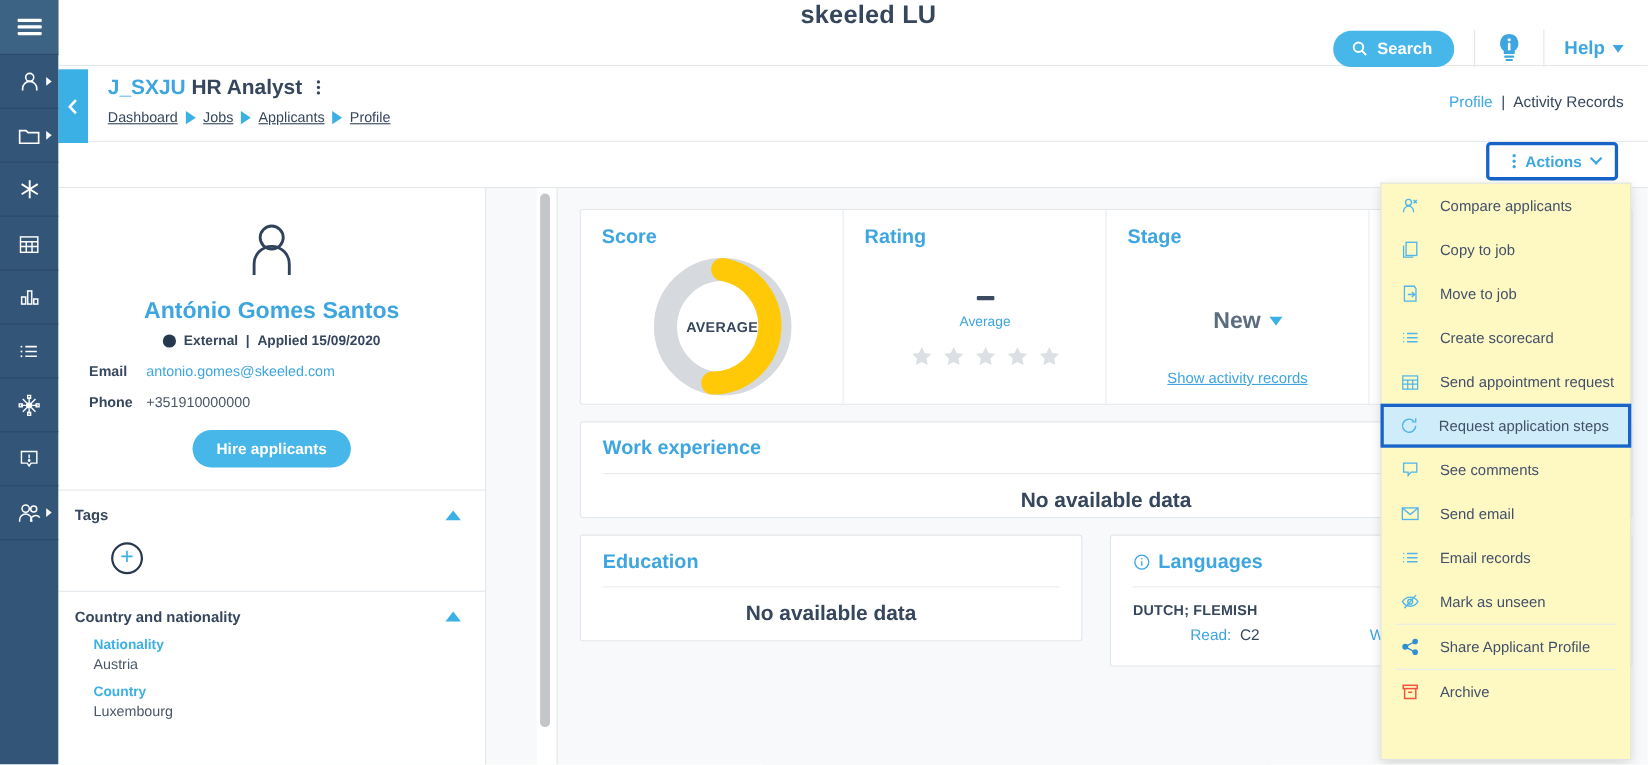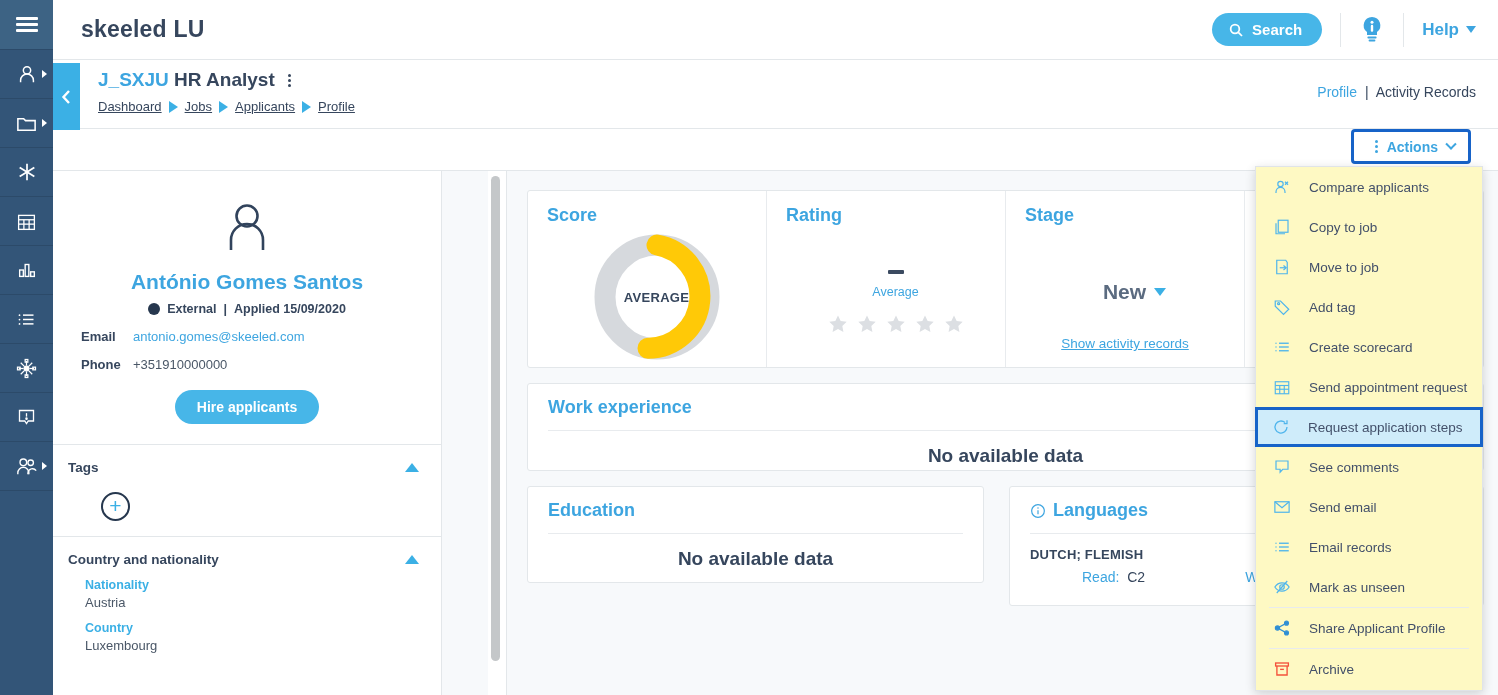--- a/index.html
+++ b/index.html
@@ -31,21 +31,21 @@
   .rail-item .caret {
     position: absolute; right: 6px; top: 50%; transform: translateY(-50%);
     width: 0; height: 0; border-left: 5px solid #fff;
     border-top: 4px solid transparent; border-bottom: 4px solid transparent;
   }
 
   
   .topbar {
     position: absolute; left: 53px; top: 0; width: 1445px; height: 60px;
     background: #fff; border-bottom: 1px solid #e3e7ea;
-    display: flex; align-items: center; z-index: 20;
+    display: flex; align-items: center; z-index: 20; flex-direction: column;
   }
   .brand {
     margin-left: 28px; font-size: 23px; font-weight: 700;
     color: #36465d; letter-spacing: .2px;
   }
   .topbar-right { margin-left: auto; display: flex; align-items: center; height: 100%; }
   .search-btn {
     display: flex; align-items: center; gap: 8px;
     background: #47b6e8; color: #fff; border: none; border-radius: 18px;
     padding: 8px 20px 8px 16px; font-size: 15px; font-weight: 700;
@@ -570,29 +570,20 @@
       <span class="mi-icon">
         <svg width="18" height="18" viewBox="0 0 24 24" fill="none" stroke="#4fb5ec" stroke-width="1.6">
             <path d="M17 3H5v18h14V6z"></path>
             <line x1="9" y1="13" x2="17" y2="13"></line>
             <polyline points="14,10 17.5,13 14,16"></polyline>
           </svg>
       </span>
       <span class="mi-label">Move to job</span>
     </div>
 
-    <div class="menu-item">
-      <span class="mi-icon">
-        <svg width="18" height="18" viewBox="0 0 24 24" fill="none" stroke="#4fb5ec" stroke-width="1.6">
-            <path d="M3 11V4h7l11 11-7 7z"></path>
-            <circle cx="7.5" cy="7.5" r="1.4"></circle>
-          </svg>
-      </span>
-      <span class="mi-label">Add tag</span>
-    </div>
 
     <div class="menu-item">
       <span class="mi-icon">
         <svg width="18" height="18" viewBox="0 0 24 24" stroke="#4fb5ec" stroke-width="1.8">
             <circle cx="4" cy="7" r=".9" fill="#4fb5ec" stroke="none"></circle>
             <line x1="8" y1="7" x2="21" y2="7"></line>
             <circle cx="4" cy="12" r=".9" fill="#4fb5ec" stroke="none"></circle>
             <line x1="8" y1="12" x2="21" y2="12"></line>
             <circle cx="4" cy="17" r=".9" fill="#4fb5ec" stroke="none"></circle>
             <line x1="8" y1="17" x2="21" y2="17"></line>

